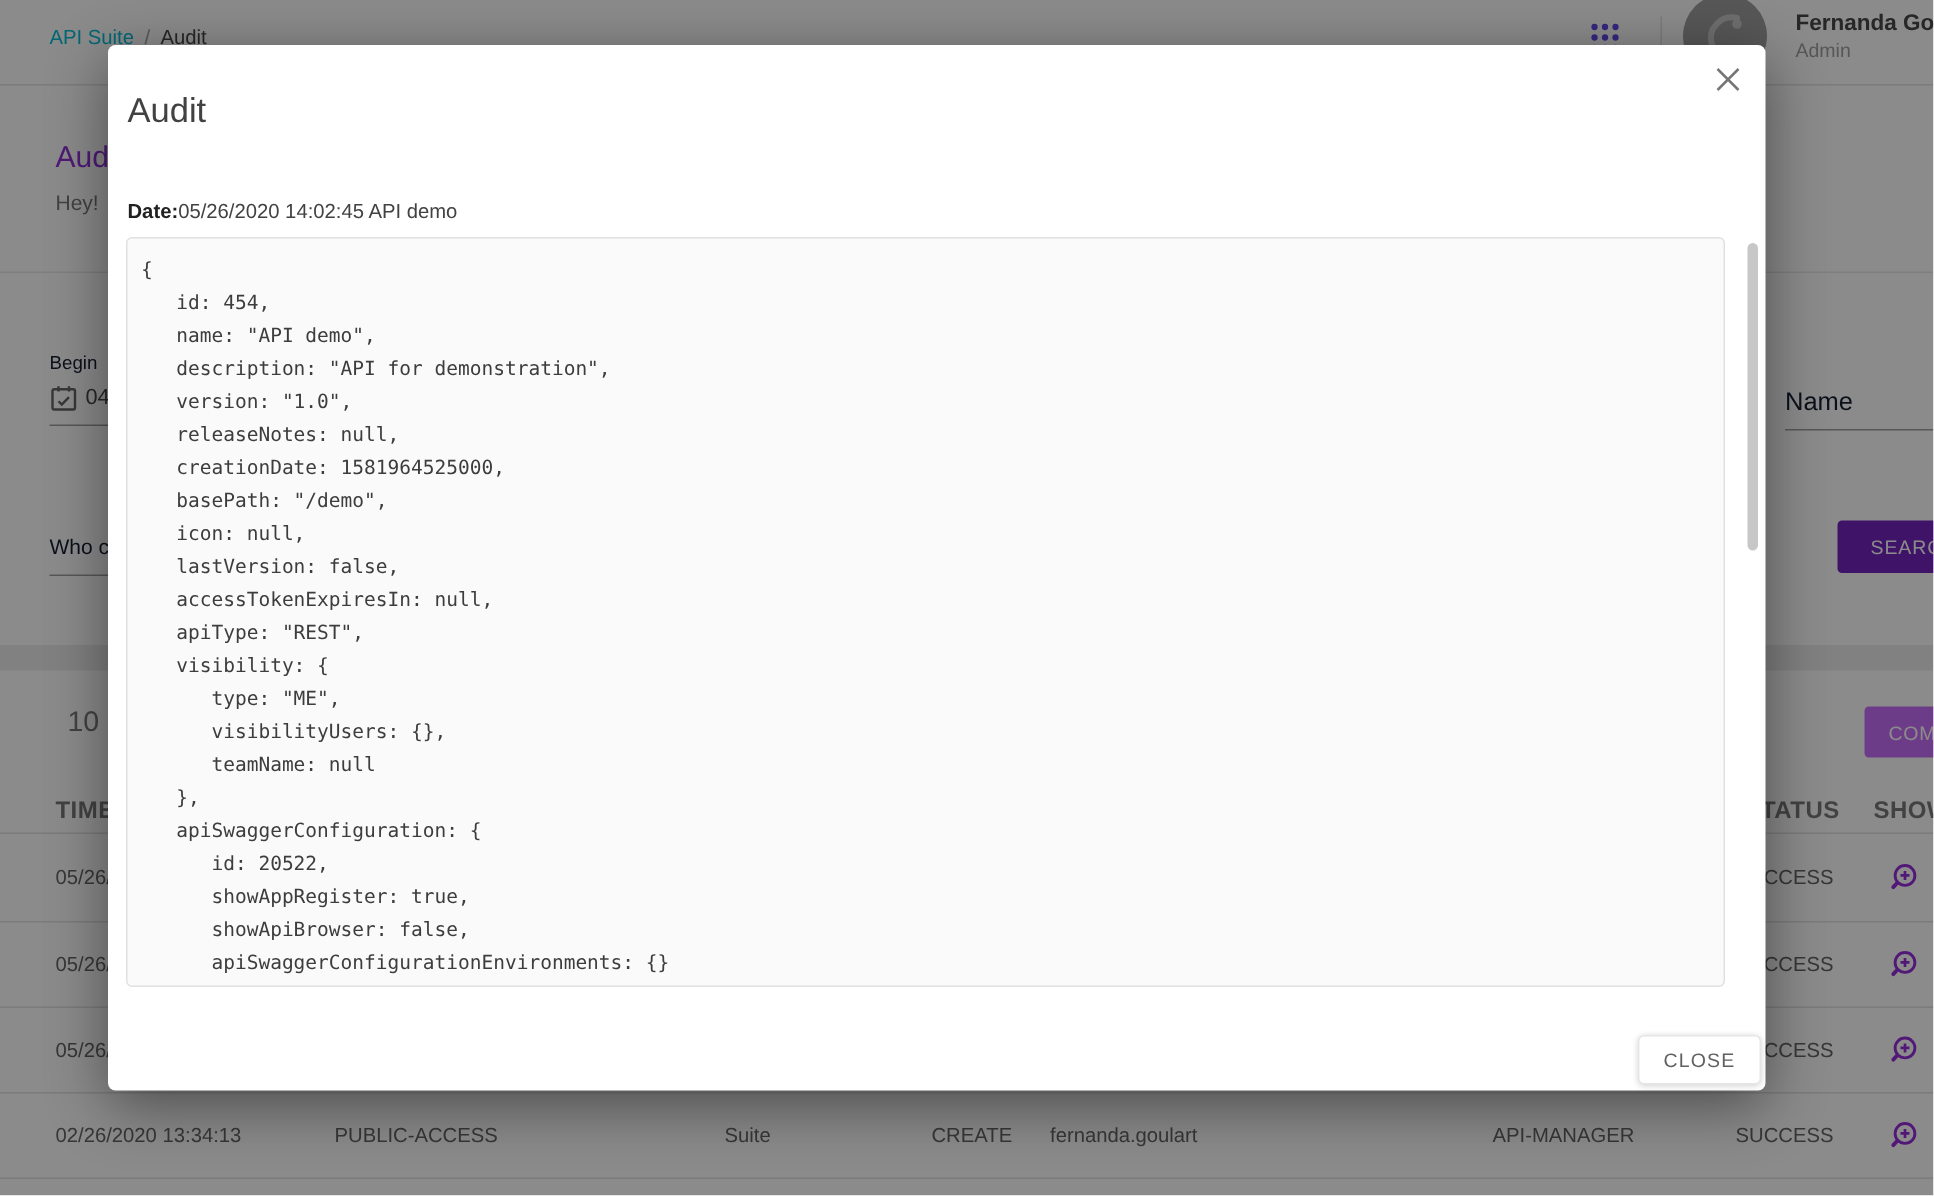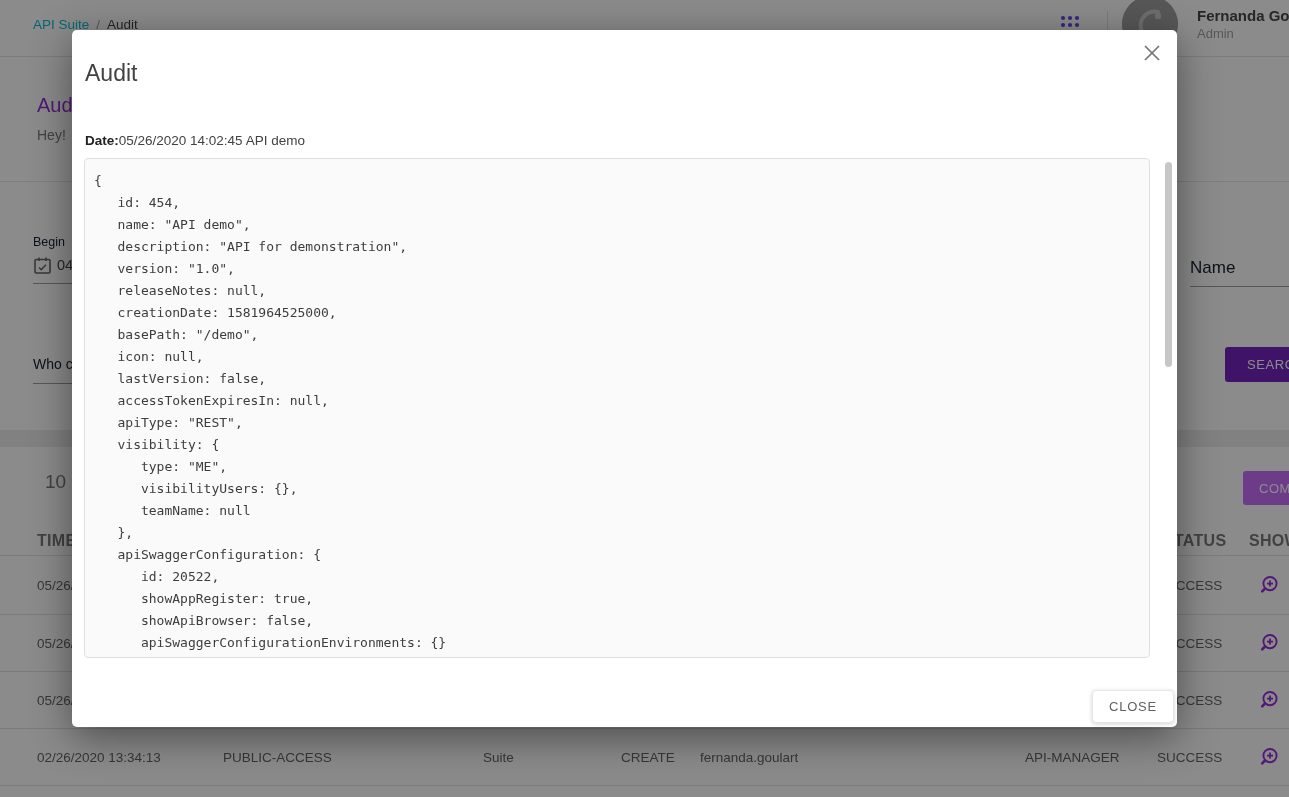--- a/index.html
+++ b/index.html
@@ -39,21 +39,21 @@
   .results-card { position:absolute; top:447px; left:0; width:1289px; height:350px; background:#fff; }
   .results-count { position:absolute; left:45px; top:24px; font-size:19px; color:#757575; }
   .compare-button { position:absolute; left:1243px; top:24px; width:120px; height:34px; background:#C76BFA; border:none; border-radius:3px; color:#fff; font-size:13px; letter-spacing:0.5px; text-align:left; padding-left:16px; font-family:"Liberation Sans", sans-serif; cursor:pointer; }
   .thead { position:absolute; top:78px; left:0; width:1289px; height:31px; border-bottom:1px solid #e0e0e0; }
   .th { position:absolute; top:7px; font-size:16px; font-weight:bold; color:#757575; letter-spacing:0.3px; }
   .th-time { left:37px; } .th-status { left:1163px; } .th-show { left:1249px; }
   .trow { position:absolute; left:0; width:1289px; height:57px; border-bottom:1px solid #e0e0e0; }
   .row1 { top:109px; height:59px; } .row2 { top:168px; } .row3 { top:225px; } .row4 { top:282px; }
   .td { position:absolute; top:50%; transform:translateY(-50%); font-size:13.5px; color:#616161; white-space:nowrap; }
   .td-time { left:37px; } .td-group { left:223px; } .td-name { left:483px; } .td-op { left:621px; }
-  .td-user { left:700px;text-align:center; } .td-profile { left:1025px; } .td-status { left:1157px; }
+  .td-user { left:700px;text-align:center; } .td-profile { left:995px; } .td-status { left:1157px; }
   .td-show { position:absolute; left:1259px; top:50%; transform:translateY(-50%); width:20px; height:20px; cursor:pointer; }
 
   
   .backdrop { position:absolute; inset:0; background:rgba(8,8,8,0.47); z-index:10; }
   .modal { position:absolute; left:72px; top:30px; width:1105px; height:697px; background:#fff; border-radius:5px; box-shadow:0 10px 40px rgba(0,0,0,0.45); z-index:20; }
   .modal-title { position:absolute; left:13px; top:30px; font-size:23px; color:#424242; }
   .modal-close-x { position:absolute; left:1066px; top:9px; width:28px; height:28px; cursor:pointer; }
   .modal-dateline { position:absolute; left:13px; top:103px; font-size:13.5px; color:#424242; }
   .modal-dateline b { color:#212121;text-align:center; }
   .codeblock { position:absolute; left:12px; top:128px; width:1066px; height:500px; background:#fafafa; border:1px solid #e0e0e0; border-radius:4px; overflow:hidden; }

